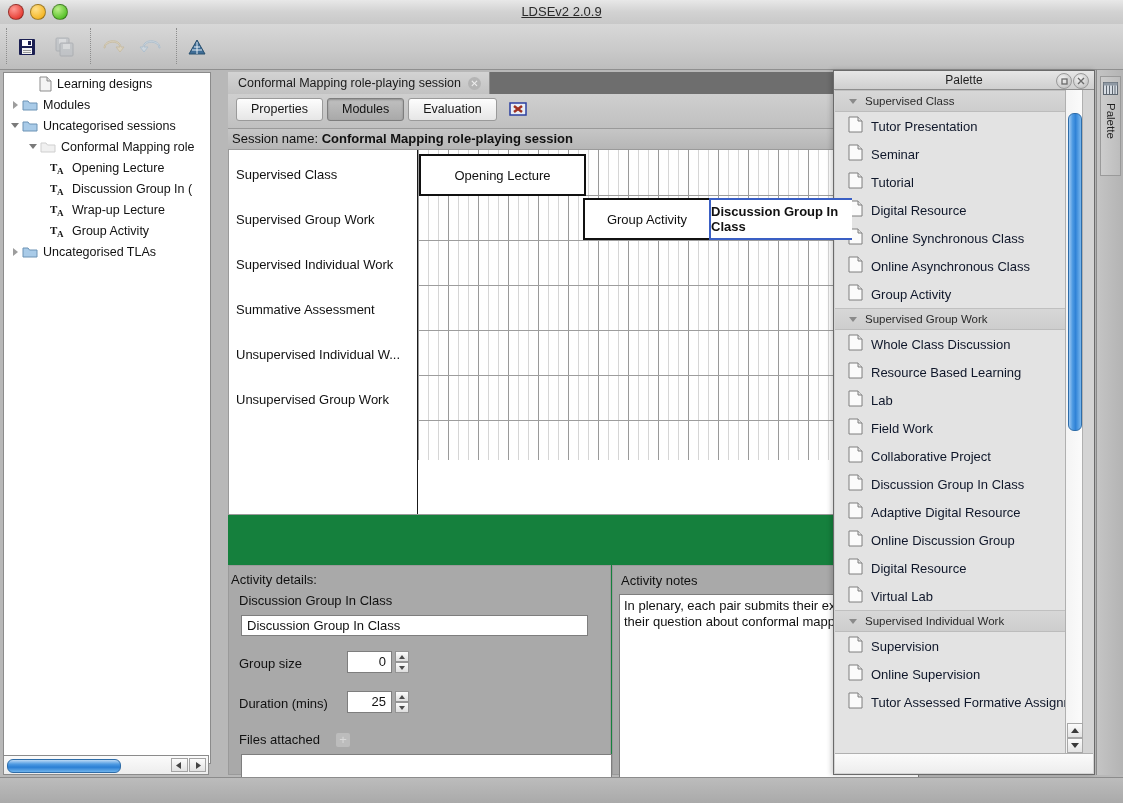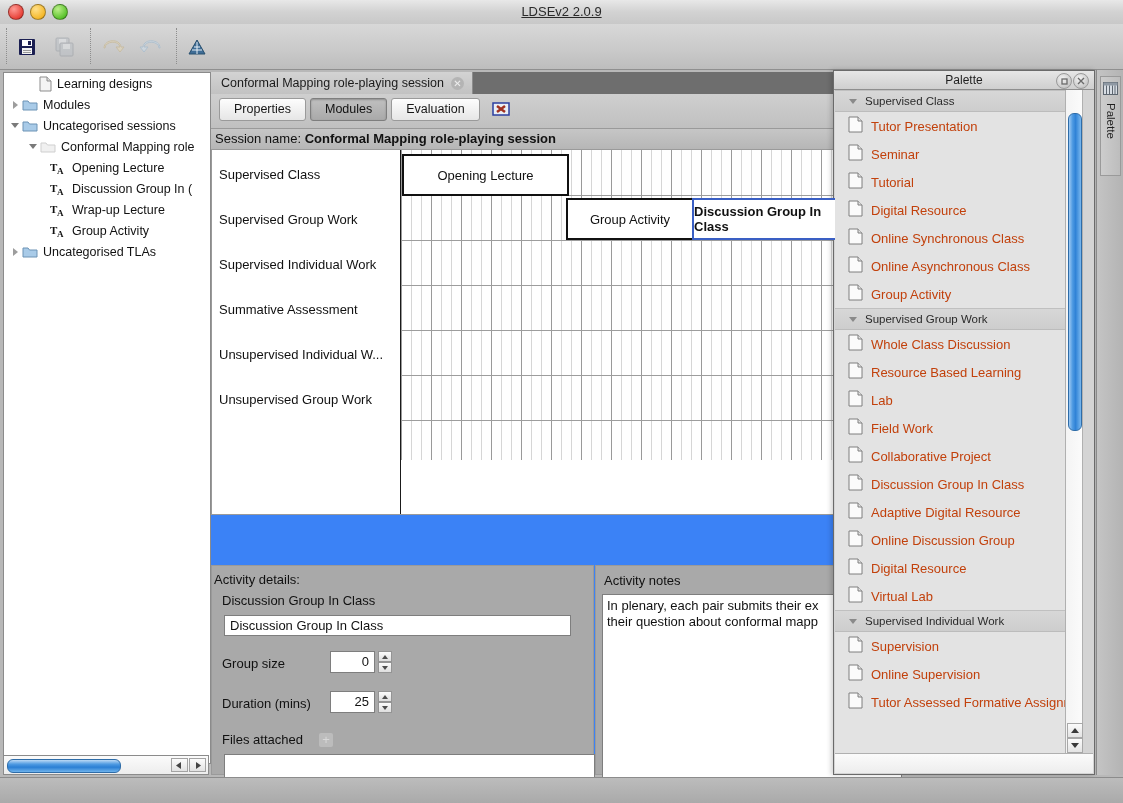--- a/index.html
+++ b/index.html
@@ -93,22 +93,22 @@
   .harrows { position:absolute; right:2px; top:2px; display:flex; gap:1px; }
   .harrow {
     width:17px; height:14px;
     background: linear-gradient(to bottom,#fcfcfc,#e2e2e2);
     border:1px solid #a3a3a3; box-sizing:border-box;
     display:flex; align-items:center; justify-content:center;
   }
 
   
   .editor {
-    position:absolute; left:211px; top:72px; width:625px; height:703px;
-    background:#3b82f6;
+    position:absolute; left:228px; top:72px; width:625px; height:703px;
+    background:#15803d;
   }
   .doc-tabbar {
     position:relative; height:22px;
     background:#6e6e6e;
   }
   .doc-tab {
     position:absolute; left:0; top:0; height:22px;
     display:flex; align-items:center; padding:0 8px 0 10px;
     background: linear-gradient(to bottom,#d3d3d3,#c2c2c2);
     border-right:1px solid #8d8d8d;
@@ -233,21 +233,21 @@
     background: linear-gradient(to bottom,#d7d7d7,#cdcdcd);
     font-size:11.5px; color:#2a2a2a;
     border-top:1px solid #c0c0c0; border-bottom:1px solid #bcbcbc;
   }
   .pal-group .gtw {
     width:0;height:0;margin-right:8px;
     border-top:5px solid #8a8a8a; border-left:4px solid transparent; border-right:4px solid transparent;
   }
   .pal-item {
     height:28px; display:flex; align-items:center; padding-left:13px;
-    font-size:13px; color:#c2410c; white-space:nowrap; overflow:hidden;
+    font-size:13px; color:#0f172a; white-space:nowrap; overflow:hidden;
   }
   .pal-item .pico { margin-right:8px; flex:0 0 auto; }
   .pal-vscroll {
     position:absolute; right:11px; top:19px; width:16px; bottom:21px;
     background: linear-gradient(to right,#f4f4f4,#fbfbfb);
     border-left:1px solid #b0b0b0; border-right:1px solid #b0b0b0;
   }
   .pal-vthumb {
     position:absolute; left:2px; top:23px; width:12px; height:316px;
     border-radius:6px;

